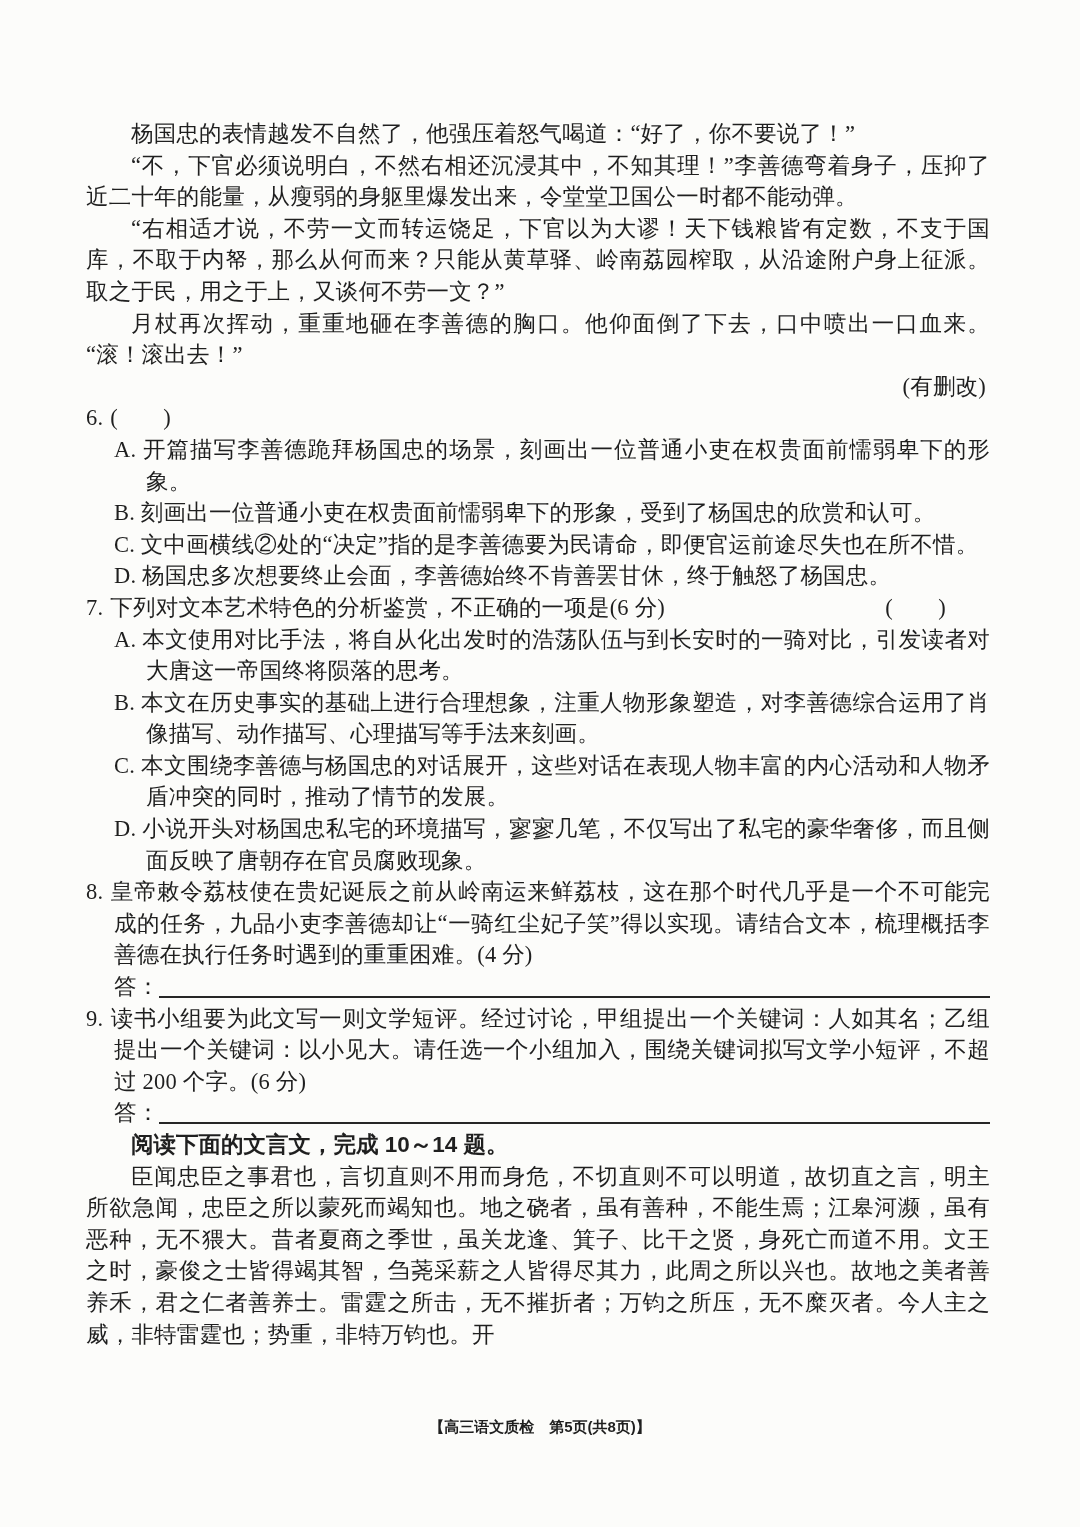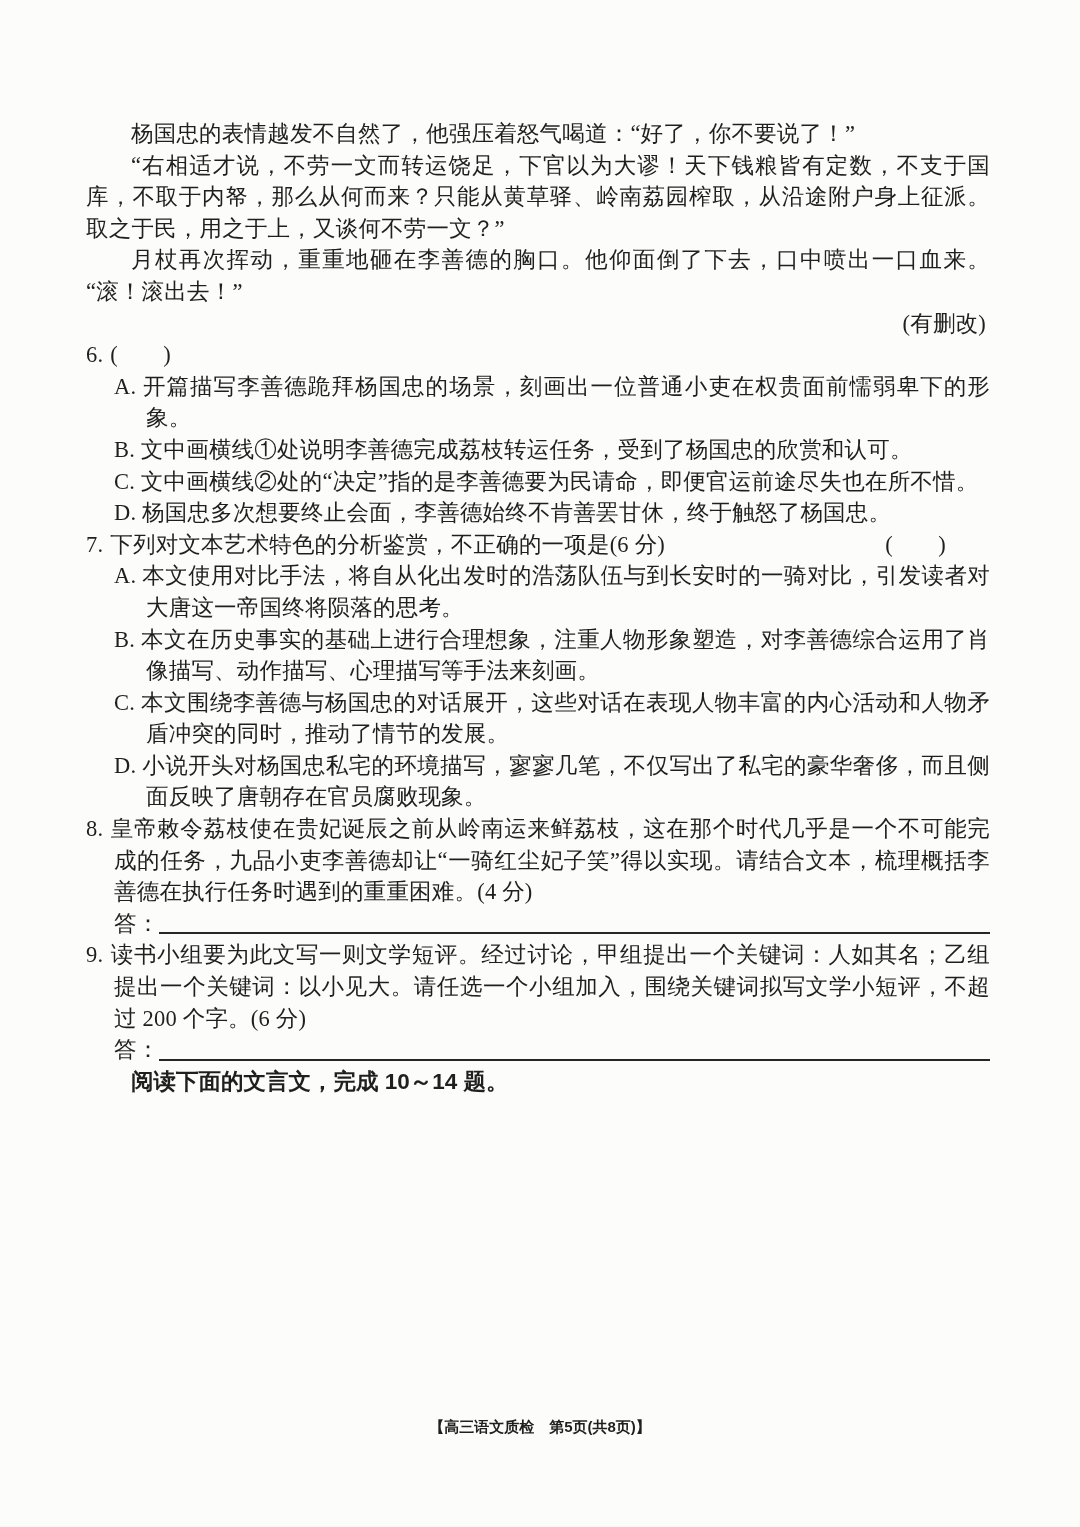--- a/index.html
+++ b/index.html
@@ -73,32 +73,33 @@
   }
 </style>
 </head>
 <body>
 
 <div class="page">
   <div class="content">
 
     <div>
       <p class="para">杨国忠的表情越发不自然了，他强压着怒气喝道：“好了，你不要说了！”</p>
+      <p class="para">“不，下官必须说明白，不然右相还沉浸其中，不知其理！”李善德弯着身子，压抑了近二十年的能量，从瘦弱的身躯里爆发出来，令堂堂卫国公一时都不能动弹。</p>
       <p class="para">“右相适才说，不劳一文而转运饶足，下官以为大谬！天下钱粮皆有定数，不支于国库，不取于内帑，那么从何而来？只能从黄草驿、岭南荔园榨取，从沿途附户身上征派。取之于民，用之于上，又谈何不劳一文？”</p>
       <p class="para">月杖再次挥动，重重地砸在李善德的胸口。他仰面倒了下去，口中喷出一口血来。“滚！滚出去！”</p>
       <p class="attrib">(有删改)</p>
     </div>
 
     <div>
       <div class="stem-row">
         <span class="stem-num">6.</span>
         <span class="stem-bracket">(　　)</span>
       </div>
       <p class="opt">A. 开篇描写李善德跪拜杨国忠的场景，刻画出一位普通小吏在权贵面前懦弱卑下的形象。</p>
-      <p class="opt">B. 文中画横线①处说明李善德完成荔枝转运任务，受到了杨国忠的欣赏和认可。</p>
+      <p class="opt">B. 刻画出一位普通小吏在权贵面前懦弱卑下的形象，受到了杨国忠的欣赏和认可。</p>
       <p class="opt">C. 文中画横线②处的“决定”指的是李善德要为民请命，即便官运前途尽失也在所不惜。</p>
       <p class="opt">D. 杨国忠多次想要终止会面，李善德始终不肯善罢甘休，终于触怒了杨国忠。</p>
     </div>
 
     <div>
       <div class="stem-row">
         <span class="stem-num">7.</span>
         <span class="stem-text">下列对文本艺术特色的分析鉴赏，不正确的一项是(6 分)</span>
         <span class="stem-bracket">(　　)</span>
       </div>
@@ -119,18 +120,19 @@
     <div>
       <p class="qitem"><span class="qnum">9.</span><span>读书小组要为此文写一则文学短评。经过讨论，甲组提出一个关键词：人如其名；乙组提出一个关键词：以小见大。请任选一个小组加入，围绕关键词拟写文学小短评，不超过 200 个字。(6 分)</span></p>
       <div class="answer-row">
         <span class="answer-label">答：</span>
         <span class="answer-line"></span>
       </div>
     </div>
 
     <div>
       <p class="instr">阅读下面的文言文，完成 10～14 题。</p>
+      <p class="classical">臣闻忠臣之事君也，言切直则不用而身危，不切直则不可以明道，故切直之言，明主所欲急闻，忠臣之所以蒙死而竭知也。地之硗者，虽有善种，不能生焉；江皋河濒，虽有恶种，无不猥大。昔者夏商之季世，虽关龙逢、箕子、比干之贤，身死亡而道不用。文王之时，豪俊之士皆得竭其智，刍荛采薪之人皆得尽其力，此周之所以兴也。故地之美者善养禾，君之仁者善养士。雷霆之所击，无不摧折者；万钧之所压，无不糜灭者。今人主之威，非特雷霆也；势重，非特万钧也。开</p>
     </div>
 
   </div>
 
   <div class="footer">【高三语文质检　第5页(共8页)】</div>
 </div>
 
 </body></html>

